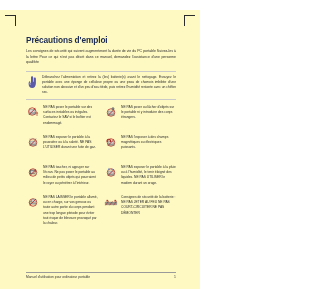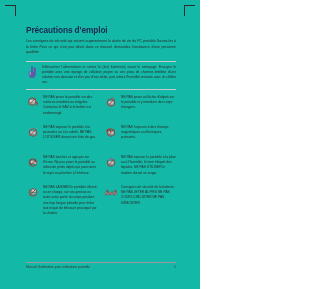--- a/index.html
+++ b/index.html
@@ -10,21 +10,22 @@
   body {
     width: 200px;
     height: 289px;
     font-family: "Liberation Sans", sans-serif;
     position: relative;
     overflow: hidden;
   }
   .page {
     position: absolute;
     inset: 0;
-    background: #14b8a6;
+    background: #fef9c3;
+    margin-top: 10px;
   }
   
   .crop {
     position: absolute;
     width: 11px;
     height: 11px;
   }
   .crop i {
     position: absolute;
     background: #2b2b2b;

